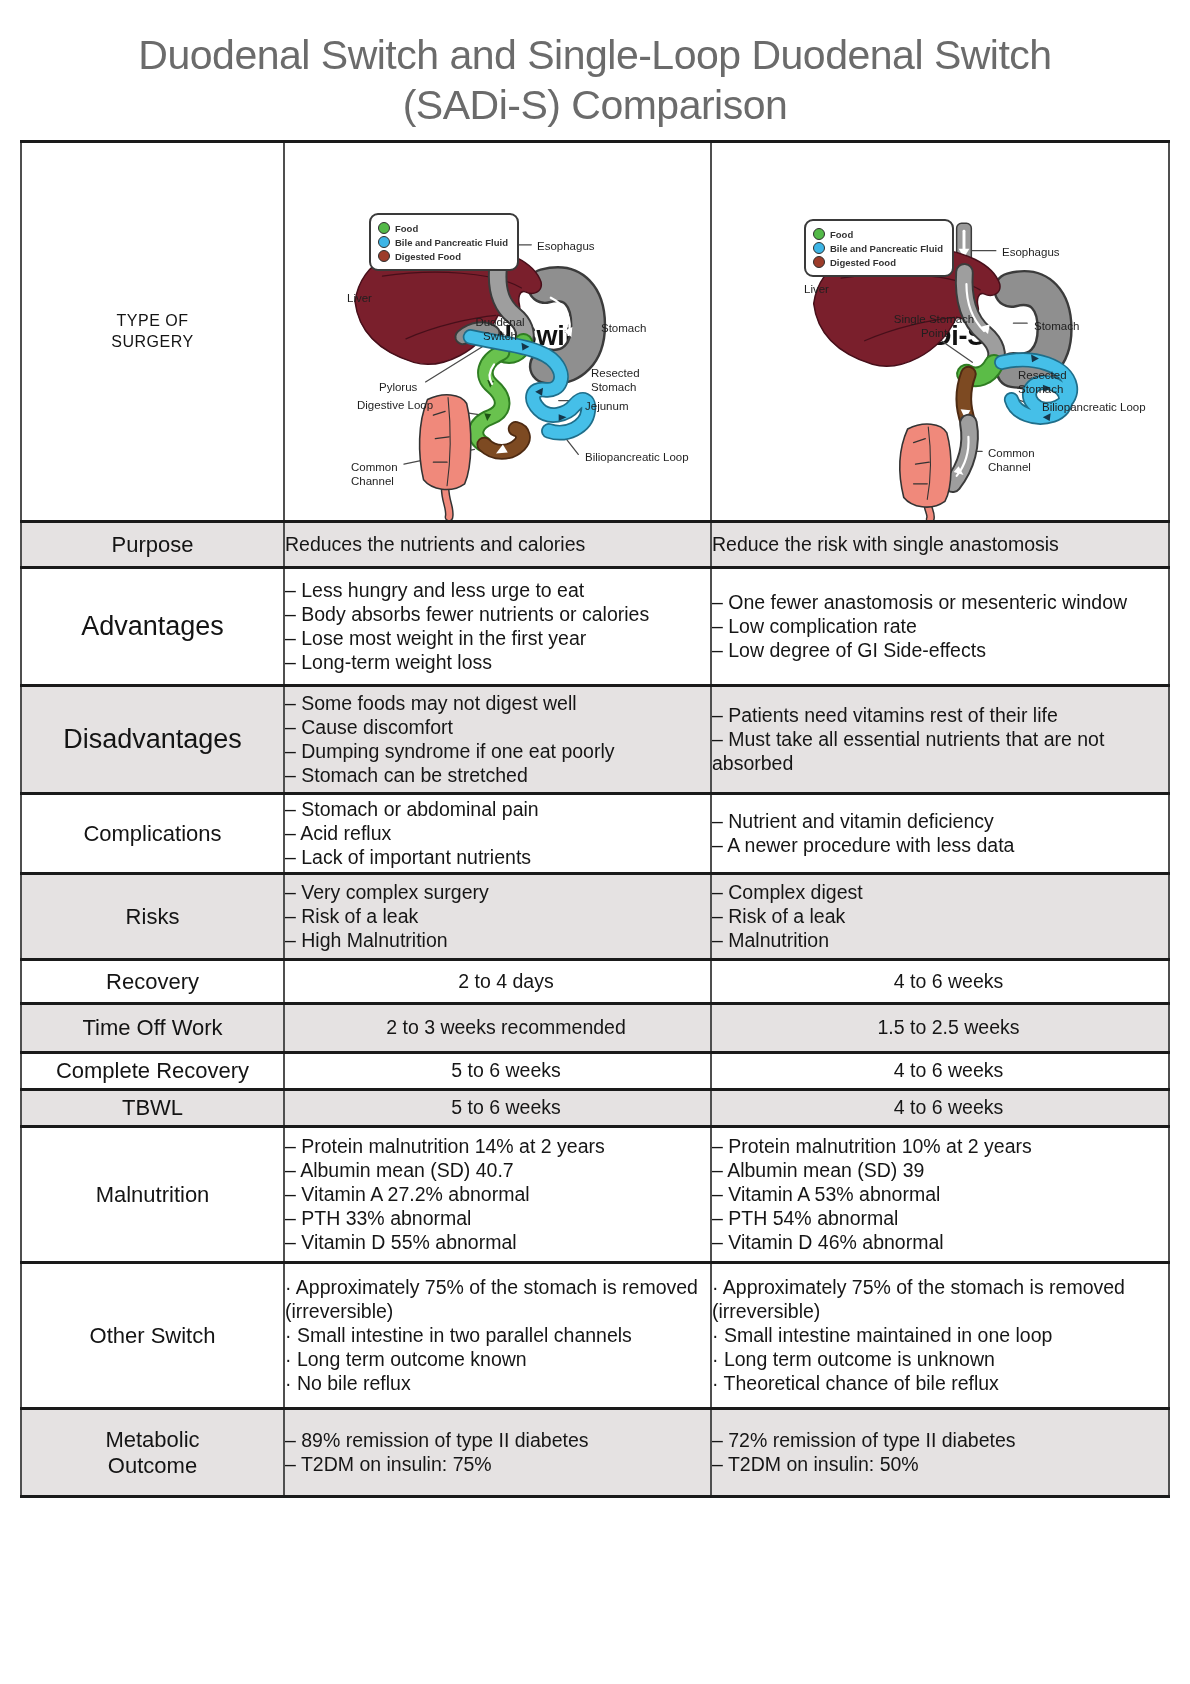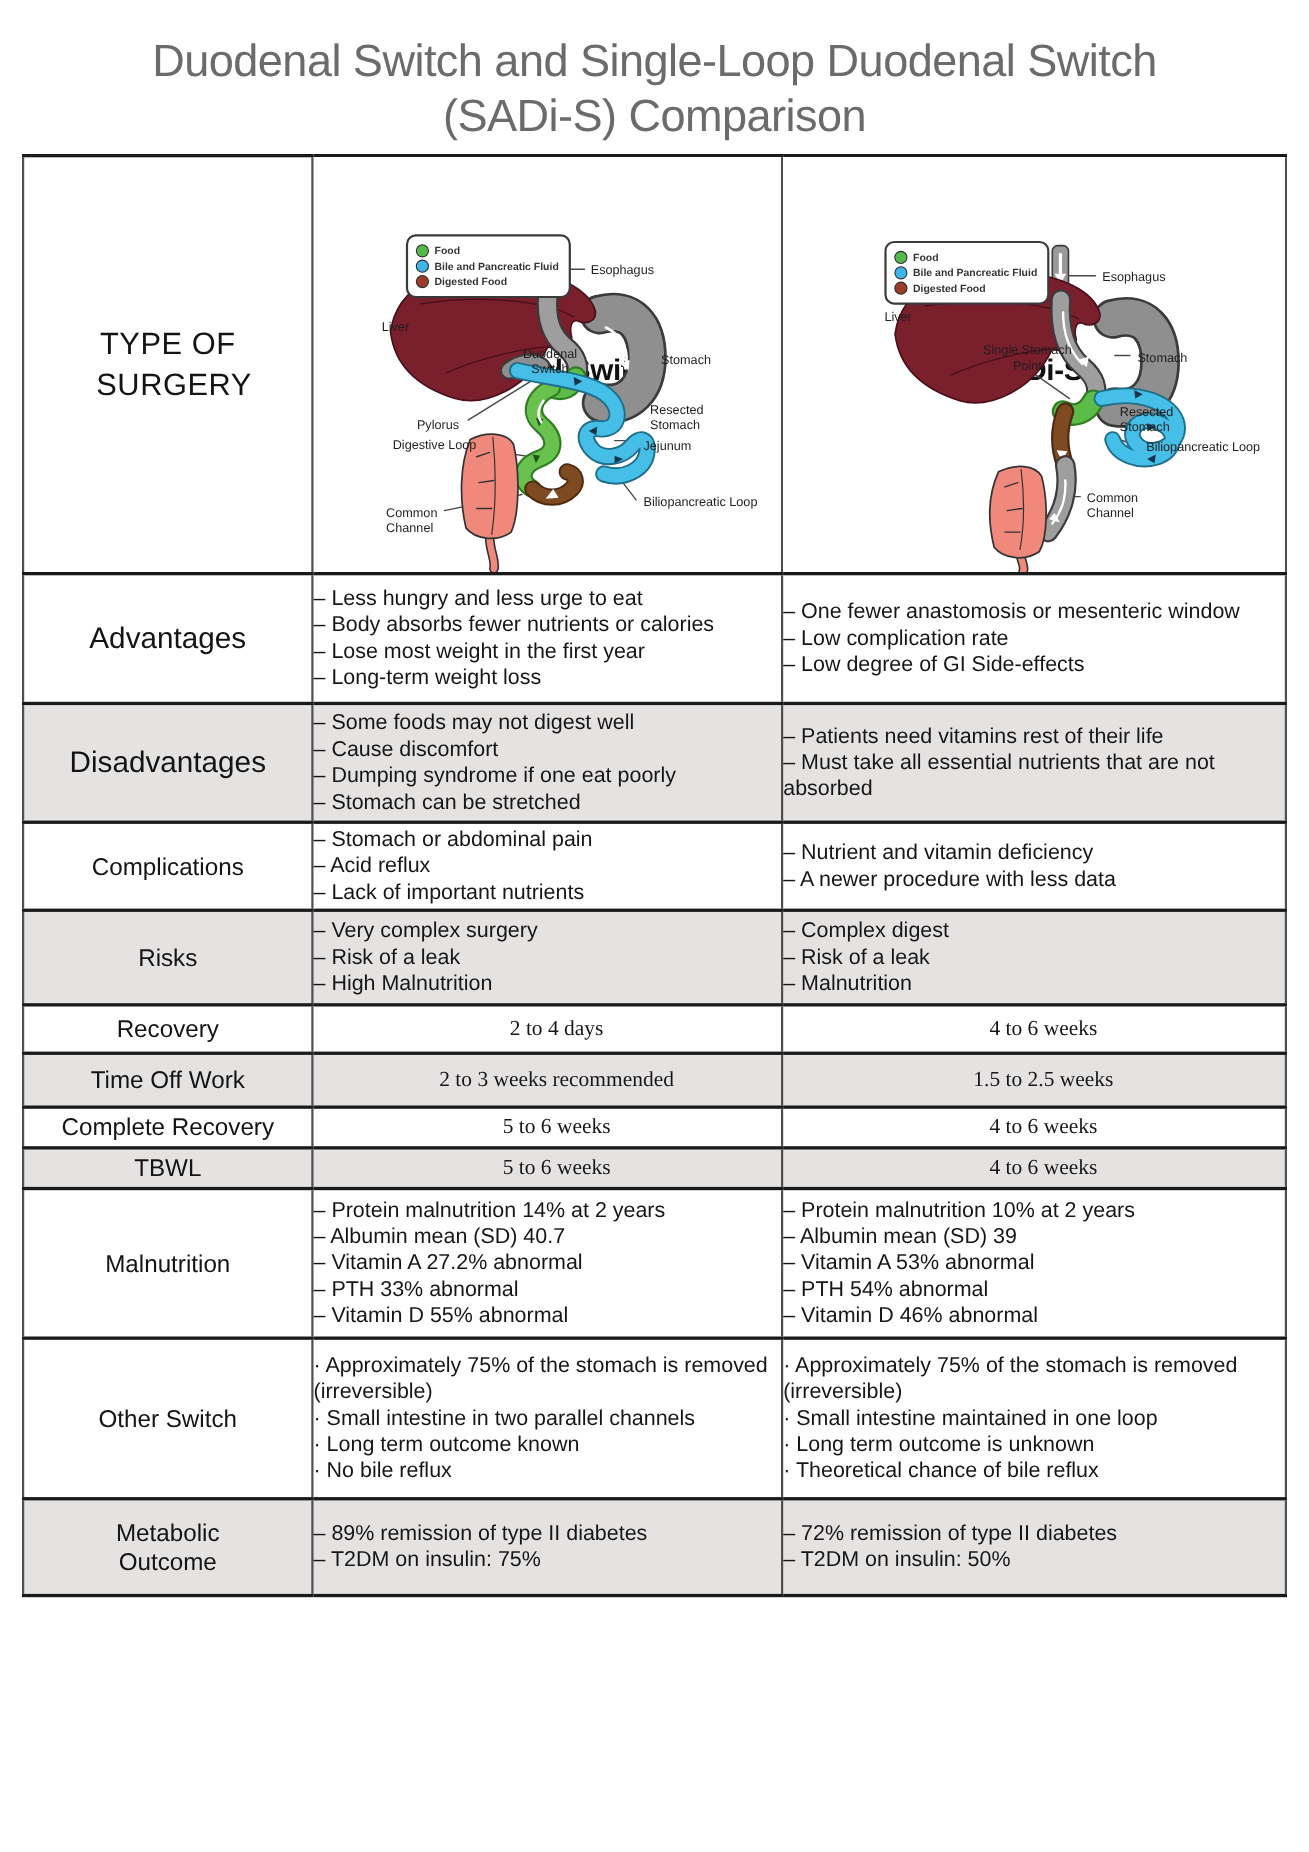--- a/index.html
+++ b/index.html
@@ -9,22 +9,22 @@
          line-height:1.22;font-weight:400;letter-spacing:-.5px;}
   table.cmp{table-layout:fixed;border-collapse:collapse;width:1148px;margin:0 auto;}
   table.cmp td{border:2px solid #4f4f4f;border-top:3px solid #1a1a1a;border-bottom:3px solid #1a1a1a;
                vertical-align:middle;padding:0;}
   tr.shade td{background:#e5e2e2;}
   td.label-cell{text-align:center;font-size:22px;color:#141414;}
   td.label-cell .big{font-size:27px;}
   td.label-cell .narrow{display:inline-block;max-width:130px;}
   td.cell{font-size:19.5px;color:#161616;padding:8px 14px 8px 18px;line-height:1.23;
           white-space:pre-line;text-align:left;}
-  tr.center td.cell{text-align:center;padding-left:25px;padding-right:8px;font-family:Liberation Serif, serif;}
-  td.corner{font-size:28px;letter-spacing:.5px;}
+  tr.center td.cell{text-align:center;padding-left:25px;padding-right:8px;}
+  td.corner{font-size:16px;letter-spacing:.5px;}
   td.corner .narrow{display:inline-block;max-width:130px;line-height:1.3;}
   
   td.diag{position:relative;vertical-align:top;background:#fff;}
   .diag-title{text-align:center;font-size:27px;font-weight:700;color:#111;margin-top:10px;letter-spacing:-.3px;}
   .art{position:absolute;left:0;top:0;width:100%;height:100%;}
   .legend{position:absolute;background:#fff;border:2px solid #3a3a3a;border-radius:9px;
           padding:5px 9px 5px 7px;z-index:3;}
   .legend-row{display:flex;align-items:center;gap:5px;margin:2px 0;}
   .dot{width:10px;height:10px;border-radius:50%;border:1.5px solid #2e2e2e;flex:0 0 auto;}
   .legend-text{font-size:9.5px;font-weight:700;color:#333;white-space:nowrap;}
@@ -223,20 +223,25 @@
         <div class="dlabel w90" style="left:176px;top:170px">Single Stomach Point</div>
         <div class="dlabel" style="left:322px;top:177px">Stomach</div>
         <div class="dlabel w74" style="left:306px;top:226px">Resected Stomach</div>
         <div class="dlabel w100" style="left:330px;top:258px">Biliopancreatic Loop</div>
         <div class="dlabel w74" style="left:276px;top:304px">Common Channel</div>
       </td>
     </tr>
 
 
 
+    <tr class="shade" style="height:46px">
+      <td class="label-cell">Purpose</td>
+      <td class="cell">Reduces the nutrients and calories</td>
+      <td class="cell">Reduce the risk with single anastomosis</td>
+    </tr>
 
     <tr style="height:118px">
       <td class="label-cell"><span class="big">Advantages</span></td>
       <td class="cell">– Less hungry and less urge to eat
 – Body absorbs fewer nutrients or calories
 – Lose most weight in the first year
 – Long-term weight loss</td>
       <td class="cell">– One fewer anastomosis or mesenteric window
 – Low complication rate
 – Low degree of GI Side-effects</td>

